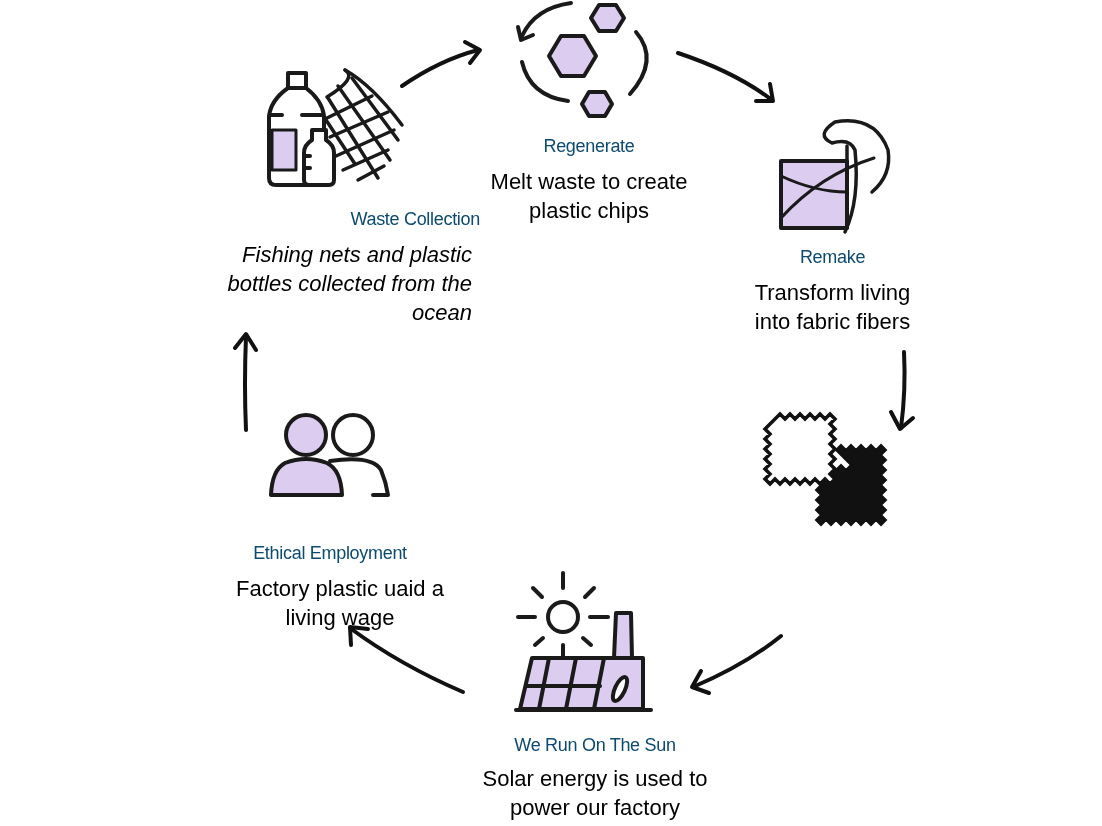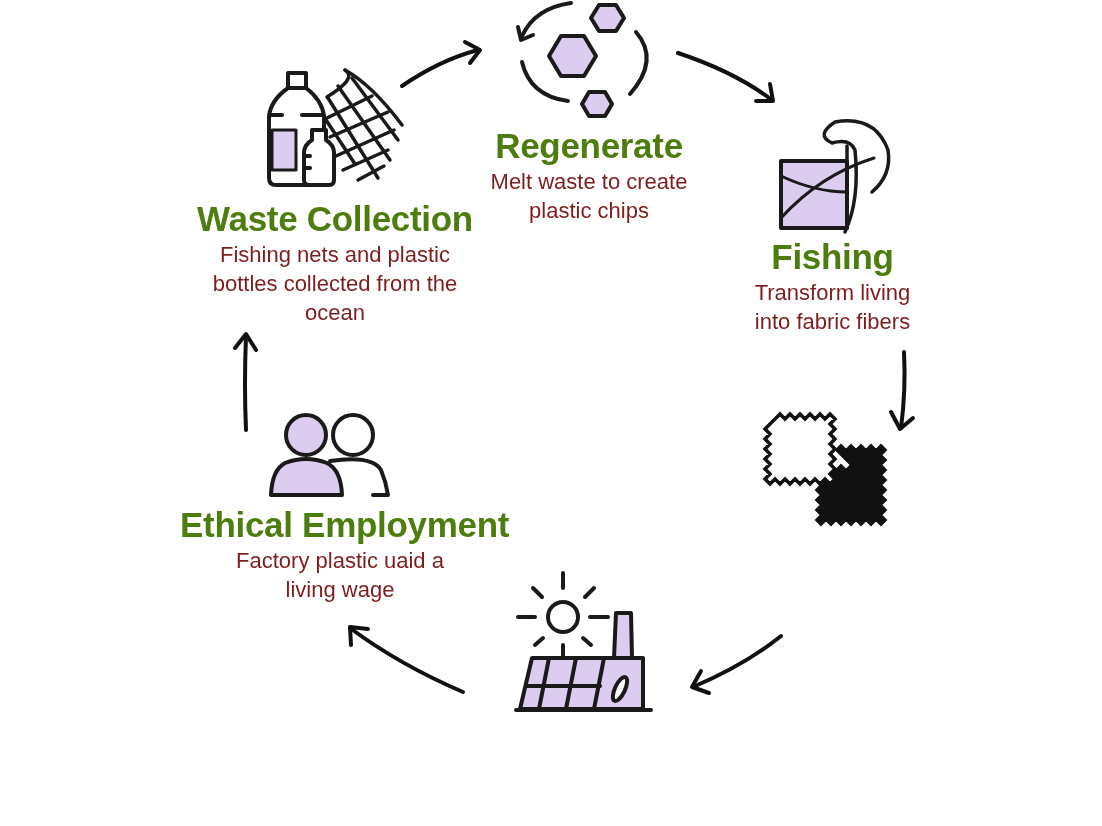--- a/index.html
+++ b/index.html
@@ -1,22 +1,22 @@
 <!DOCTYPE html>
 <html><head>
 <meta charset="utf-8">
 <style>
   html, body { margin:0; padding:0; background:#ffffff; }
   body { width:1102px; height:826px; position:relative; overflow:hidden;
          font-family:"Liberation Sans", "DejaVu Sans", sans-serif; color:#1b1b1b; }
   .stage { position:absolute; left:0; top:0; width:1102px; height:826px; }
   svg.layer { position:absolute; left:0; top:0; width:1102px; height:826px; }
   .step { position:absolute; text-align:center; }
-  .step .title { font-weight:bold; font-size:35px; letter-spacing:-0.3px; line-height:30px; color:#4d7c0f; white-space:nowrap; }
-  .step .desc { font-size:22px; line-height:29px; color:#7f1d1d; margin-top:6px; }
+  .step .title { font-weight:normal; font-size:18px; letter-spacing:-0.3px; line-height:30px; color:#0c4a6e; white-space:nowrap; }
+  .step .desc { font-size:22px; line-height:29px; color:#000000; margin-top:6px; }
   .ico-stroke { fill:none; stroke:#1a1a1a; stroke-width:4; stroke-linecap:round; stroke-linejoin:round; }
   .ico-fill { fill:#dcccef; stroke:#1a1a1a; stroke-width:4; stroke-linejoin:round; }
   .arrow { fill:none; stroke:#111; stroke-width:4; stroke-linecap:round; stroke-linejoin:round; }
 </style>
 </head>
 <body>
 
 <div class="stage">
 
   <svg class="layer" viewBox="0 0 1102 826">
@@ -125,35 +125,39 @@
     </g>
 
     <g>
       <circle class="ico-stroke" cx="353" cy="435" r="20" style="fill:#fff"></circle>
       <path class="ico-stroke" d="M330,461 Q372,455 381,470 Q386,482 388,495 H373" style="fill:none"></path>
       <circle class="ico-fill" cx="306" cy="435" r="20"></circle>
       <path class="ico-fill" d="M271,495 Q272,470 285,463 Q306,455 327,463 Q341,470 342,495 Z"></path>
     </g>
   </svg>
 
-  <div class="step" style="left:190px; top:204px; width:290px;">
+  <div class="step" style="left:190px; top:204px; width:290px;text-align:right;">
     <div class="title">Waste Collection</div>
-    <div class="desc" style="padding:0 8px;">Fishing nets and plastic bottles collected from the ocean</div>
+    <div class="desc" style="padding:0 8px;font-style:italic;">Fishing nets and plastic bottles collected from the ocean</div>
   </div>
 
   <div class="step" style="left:455px; top:131px; width:268px;">
     <div class="title">Regenerate</div>
     <div class="desc" style="padding:0 20px;">Melt waste to create plastic chips</div>
   </div>
 
   <div class="step" style="left:720px; top:242px; width:225px;">
-    <div class="title">Fishing</div>
+    <div class="title">Remake</div>
     <div class="desc" style="padding:0 20px;">Transform living into fabric fibers</div>
   </div>
 
 
+  <div class="step" style="left:440px; top:730px; width:310px;">
+    <div class="title">We Run On The Sun</div>
+    <div class="desc" style="padding:0 40px; margin-top:4px;">Solar energy is used to power our factory</div>
+  </div>
 
-  <div class="step" style="left:180px; top:510px; width:300px;">
+  <div class="step" style="left:180px; top:538px; width:300px;">
     <div class="title">Ethical Employment</div>
     <div class="desc" style="padding:0 36px 0 56px;">Factory plastic uaid a living wage</div>
   </div>
 
 </div>
 
 </body></html>

